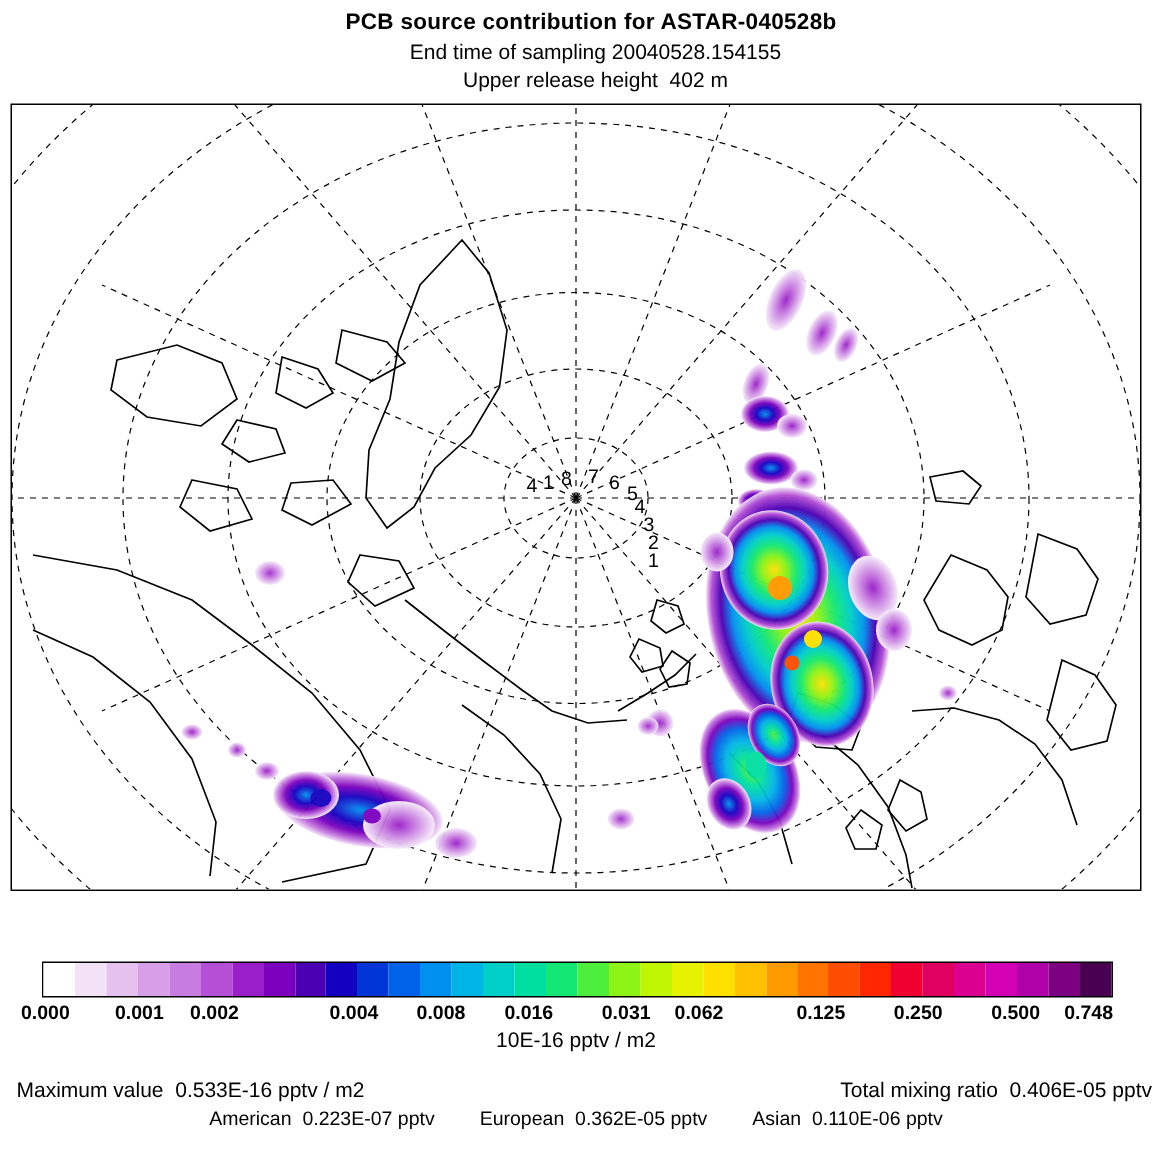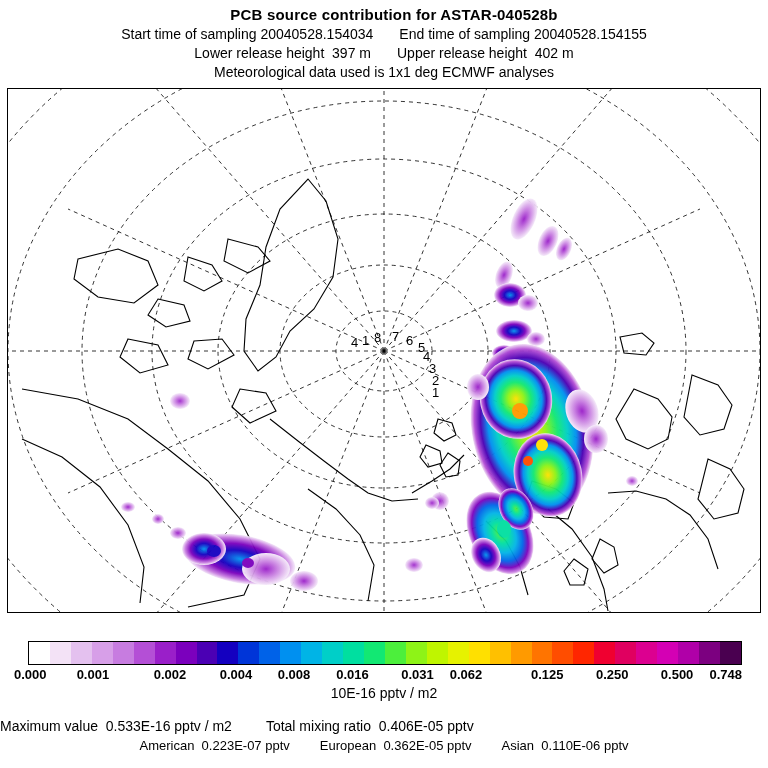--- a/index.html
+++ b/index.html
@@ -38,45 +38,40 @@
   .cbar div{flex:1 1 0;height:100%;}
   .cbar-labels{position:relative;height:16px;margin-top:2px;width:740px;}
   .cbar-labels span{
     position:absolute;font-size:13px;font-weight:bold;transform:translateX(-50%);
     white-space:nowrap;
   }
   .cbar-unit{text-align:center;font-size:14px;margin-top:2px;width:740px;}
 
   
   .footer{position:absolute;left:0;top:718px;width:768px;text-align:center;}
-  .foot-row1{font-size:14px;display:flex;justify-content:flex-start;}
+  .foot-row1{font-size:14px;display:flex;justify-content:space-between;margin-left:11px;}
   .foot-row2{font-size:13px;margin-top:4px;display:flex;justify-content:center;}
   .foot-row1 .cell,.foot-row2 .cell{white-space:pre;}
   .fgap1{display:inline-block;width:34px;}
   .fgap2{display:inline-block;width:30px;}
 </style>
 </head>
 <body>
 
 <div class="page">
 
   <div class="header">
     <div class="title">PCB source contribution for ASTAR-040528b</div>
     <div class="hdr-row">
-      <span class="cell">Start time of sampling 20040528.154034</span>
       <span class="gap-a"></span>
       <span class="cell">End time of sampling 20040528.154155</span>
     </div>
     <div class="hdr-row">
-      <span class="cell">Lower release height  397 m</span>
       <span class="gap-b"></span>
       <span class="cell">Upper release height  402 m</span>
-    </div>
-    <div class="hdr-row">
-      <span class="cell">Meteorological data used is 1x1 deg ECMWF analyses</span>
     </div>
   </div>
 
   <div class="map-wrap">
     <svg class="map-svg" width="752" height="523" viewBox="0 0 752 523">
       <defs>
         <clipPath id="mapclip">
             <rect x="0" y="0" width="752" height="523"></rect>
           </clipPath>
         <radialGradient id="g1">
@@ -286,21 +281,21 @@
         <div style="background: rgb(224, 0, 96);"></div>
         <div style="background: rgb(220, 0, 144);"></div>
         <div style="background: rgb(212, 0, 180);"></div>
         <div style="background: rgb(176, 0, 168);"></div>
         <div style="background: rgb(124, 0, 128);"></div>
         <div style="background: rgb(74, 0, 80);"></div>
       </div>
     <div class="cbar-labels" id="cbar-labels">
         <span style="left: 0px; transform: none;">0.000</span>
         <span style="left: 78.9091px;">0.001</span>
-        <span style="left: 156px;">0.002</span>
+        <span style="left: 129px;">0.002</span>
         <span style="left: 222px;">0.004</span>
         <span style="left: 280px;">0.008</span>
         <span style="left: 338.545px;">0.016</span>
         <span style="left: 403.455px;">0.031</span>
         <span style="left: 452px;">0.062</span>
         <span style="left: 533.273px;">0.125</span>
         <span style="left: 598.182px;">0.250</span>
         <span style="left: 663.091px;">0.500</span>
         <span style="left: 728px; transform: translateX(-100%);">0.748</span>
       </div>

